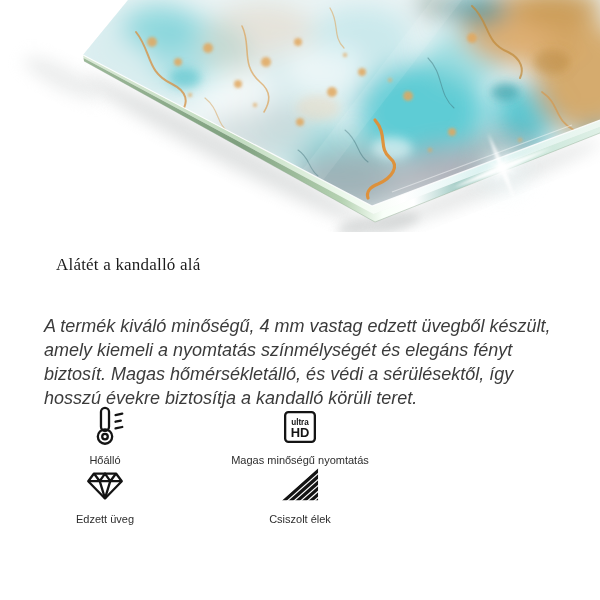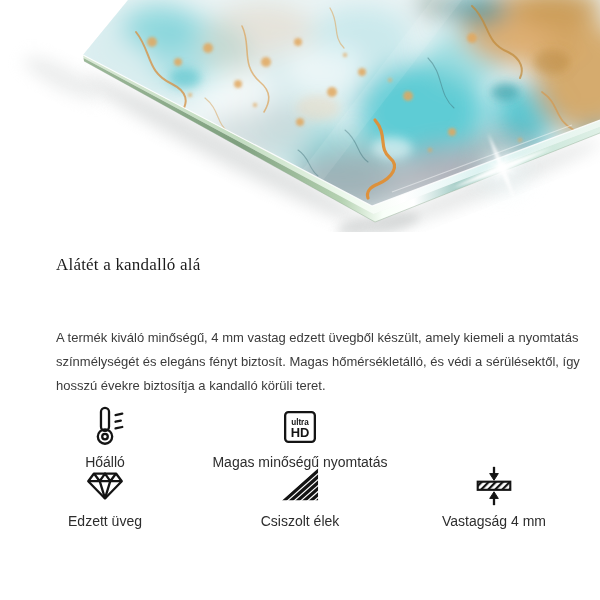--- a/index.html
+++ b/index.html
@@ -3,28 +3,28 @@
 <meta charset="utf-8">
 <style>
   html,body{margin:0;padding:0;background:#ffffff;}
   .page{position:relative;width:600px;height:600px;background:#ffffff;overflow:hidden;
         font-family:"Liberation Sans", sans-serif;color:#3b3b3b;}
   .hero{position:absolute;left:0;top:0;width:600px;height:232px;margin:0;}
   .title{position:absolute;left:40px;top:231px;margin:16px;
          font-family:"Liberation Serif", serif;font-weight:400;color:#1c1c1c;
          font-size:17px;line-height:35px;letter-spacing:.2px;}
   .title span{display:block;}
-  .desc{position:absolute;left:40px;top:310px;width:524px;margin:16px;
-        font-size:13px;line-height:24px;color:#3b3b3b;}
+  .desc{position:absolute;left:40px;top:310px;width:524px;margin:4px;
+        font-size:18px;line-height:24px;color:#3b3b3b;font-style:italic;}
   .features{position:absolute;left:0;top:0;width:600px;height:600px;}
   .feature{position:absolute;width:190px;display:flex;flex-direction:column;align-items:center;}
   .c1{left:10px}.c2{left:205px}.c3{left:399px}
   .r1{top:402px}.r2{top:461px}
   .ic{height:48px;display:flex;align-items:flex-end;justify-content:center;}
-  .lbl{margin-top:4px;font-size:14px;color:#2d2d2d;white-space:nowrap;}
+  .lbl{margin-top:4px;font-size:11px;color:#2d2d2d;white-space:nowrap;}
   .ik{stroke:#141414;fill:none;stroke-width:2.4;}
 </style>
 </head>
 <body>
 
 <div class="page">
 
   <figure class="hero">
     <svg width="600" height="232" viewBox="0 0 600 232" xmlns="http://www.w3.org/2000/svg">
       <defs>
@@ -228,34 +228,15 @@
               <path d="M14,46 L62,3.4"></path>
             <path d="M21,46 L69,3.4"></path>
               <path d="M28,46 L76,3.4"></path>
               <path d="M35,46 L83,3.4"></path>
           </g>
         </svg>
       </span>
       <span class="lbl">Csiszolt élek</span>
     </div>
 
-    <div class="feature c3 r2">
-      <span class="ic">
-        <svg width="46" height="46" viewBox="0 0 48 48">
-          <defs>
-            <pattern id="hatch4" width="5.2" height="5.2" patternUnits="userSpaceOnUse" patternTransform="rotate(45)">
-              <rect width="2.3" height="5.2" fill="#141414"></rect>
-            </pattern>
-          </defs>
-          <rect x="7" y="19.5" width="34" height="8.5" fill="url(#hatch4)" stroke="#141414" stroke-width="2.2"></rect>
-          <g fill="#141414" stroke="#141414">
-            <path d="M24,4 L24,11.5" fill="none" stroke-width="2.4"></path>
-            <path d="M19.5,11 L28.5,11 L24,18 Z" stroke-width="1"></path>
-            <path d="M24,44 L24,36.5" fill="none" stroke-width="2.4"></path>
-            <path d="M19.5,37 L28.5,37 L24,30 Z" stroke-width="1"></path>
-          </g>
-        </svg>
-      </span>
-      <span class="lbl">Vastagság 4 mm</span>
-    </div>
 
   </section>
 </div>
 
 </body></html>

